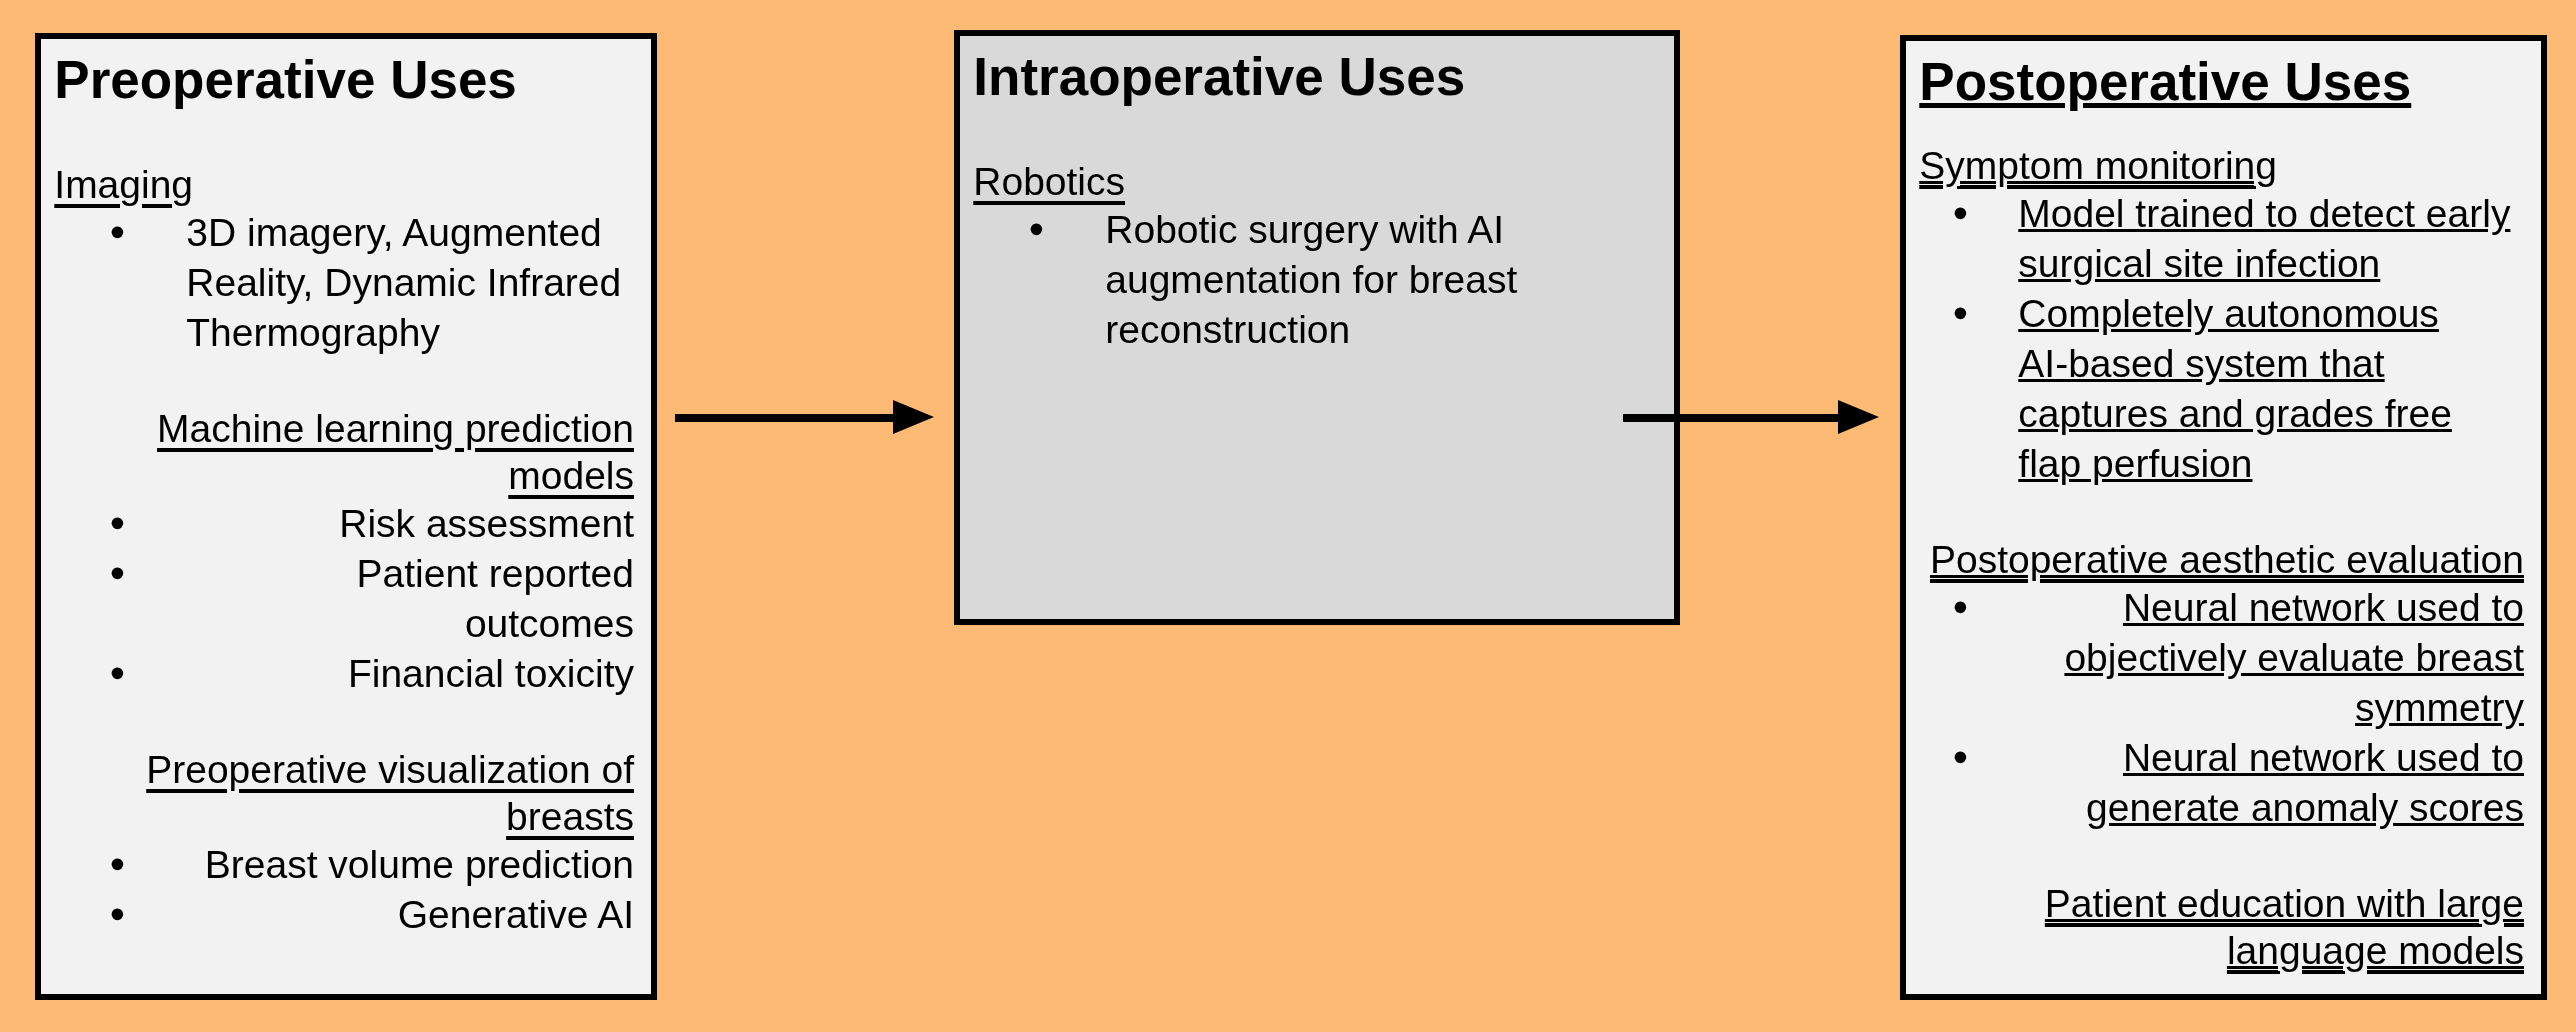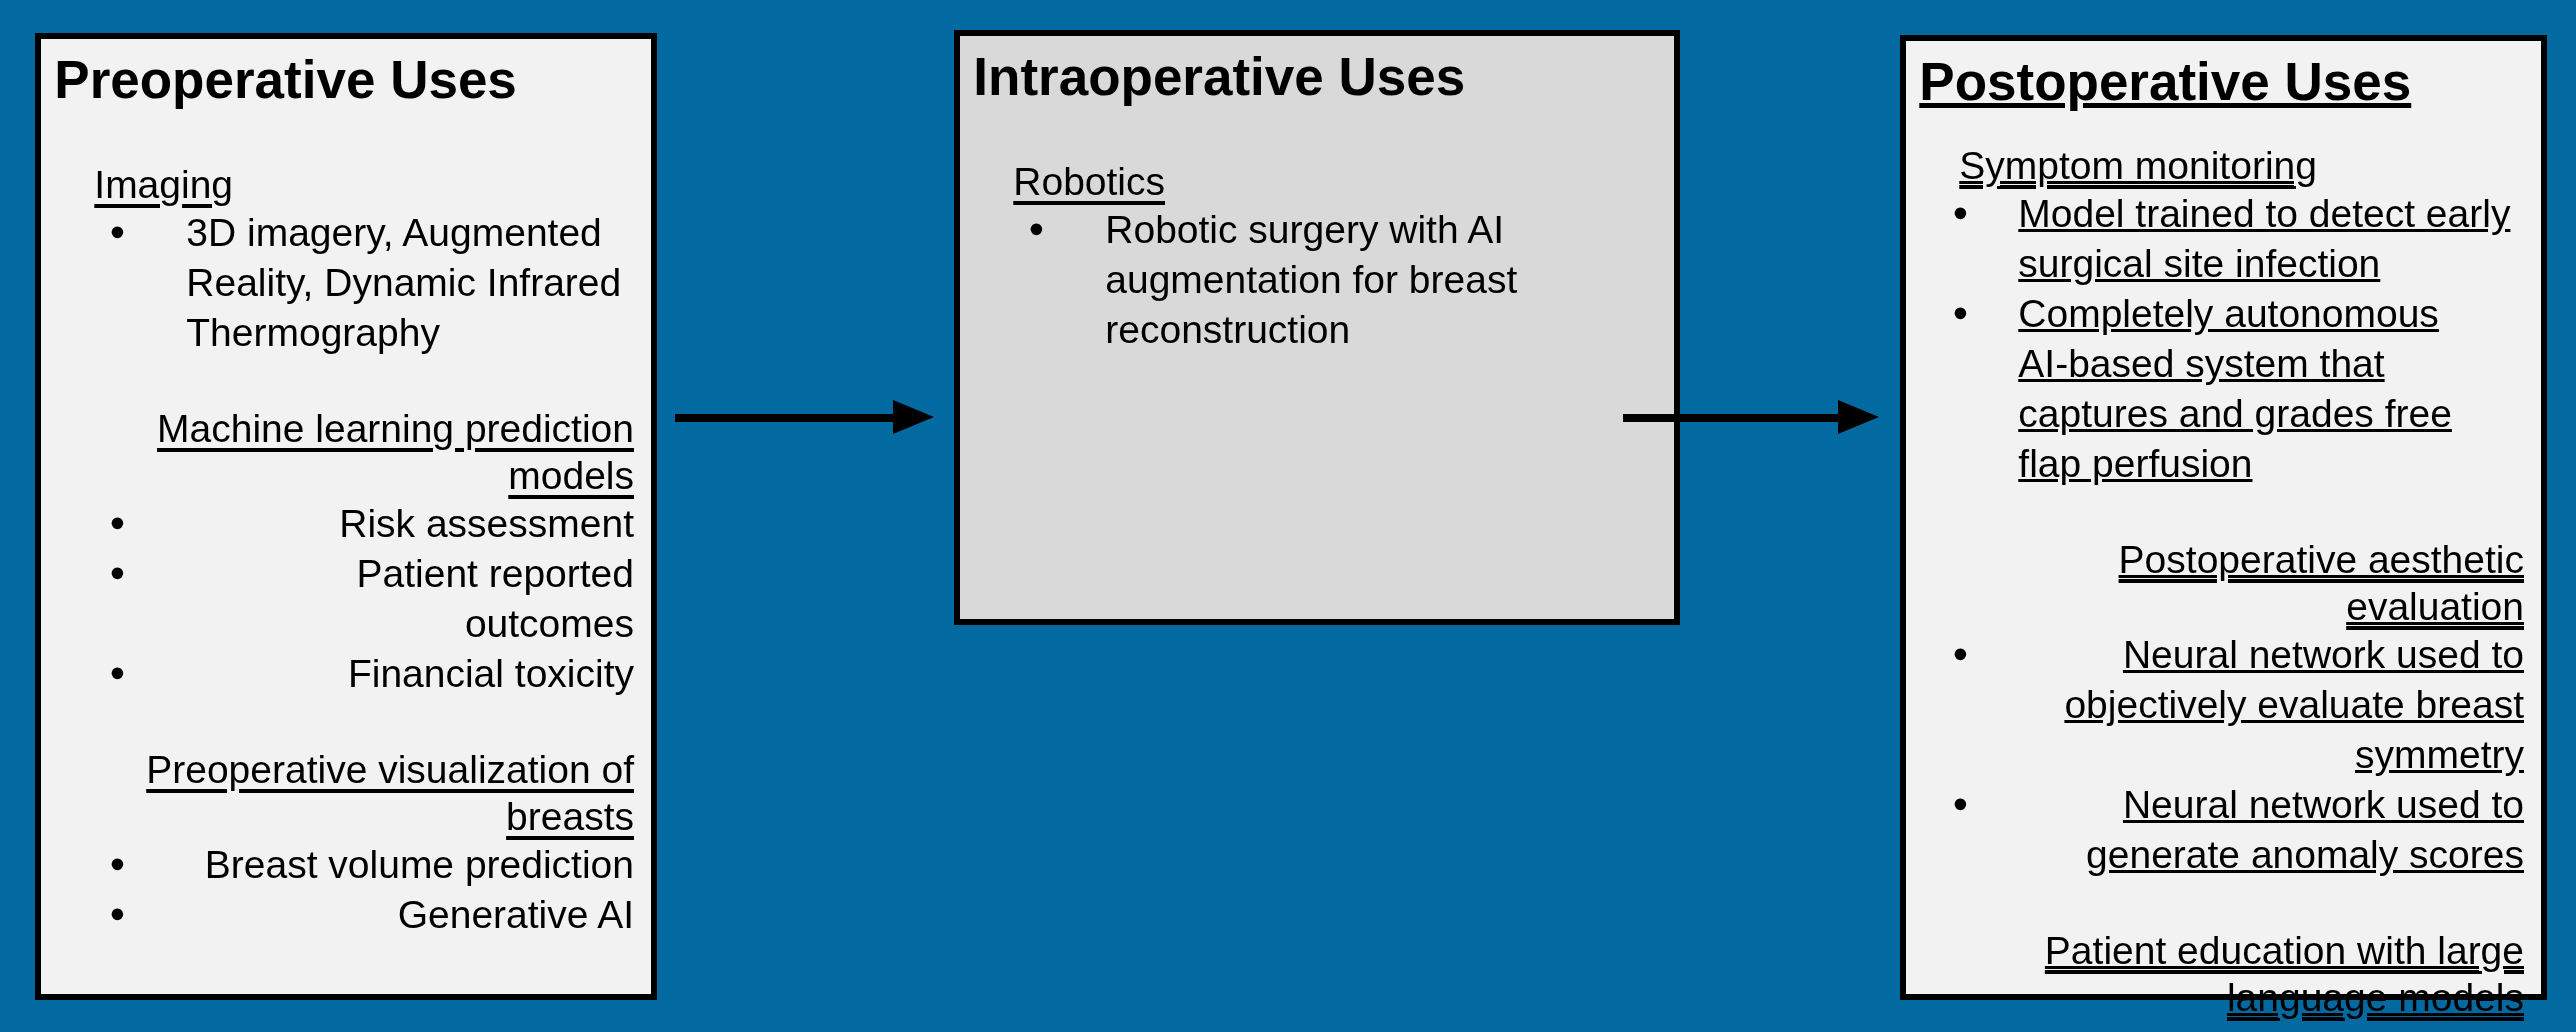--- a/index.html
+++ b/index.html
@@ -9,21 +9,21 @@
     width: 2576px;
     height: 1033px;
     overflow: hidden;
     font-family: "Liberation Sans", "DejaVu Sans", sans-serif;
     color: #000000;
   }
   .canvas {
     position: relative;
     width: 2576px;
     height: 1033px;
-    background: #0369a1;
+    background: #fdba74;
   }
   .box {
     position: absolute;
     border: 6px solid #000000;
     box-sizing: border-box;
   }
   .box.light { background: #f2f2f2; }
   .box.medium { background: #d9d9d9; }
 
   #box-pre   { left: 35px;   top: 33px; width: 622px; height: 967px; }
@@ -46,21 +46,20 @@
   .section { margin-top: 0; }
   .section + .section { margin-top: 47px; text-align: right; }
 
   .section-heading {
     font-size: 39px;
     line-height: 47px;
     text-decoration: underline;
     text-decoration-thickness: 3.6px;
     text-underline-offset: 6px;
     white-space: pre-line;
-    margin-left: 40px;
   }
 
   ul.bullets {
     list-style: none;
     margin: 0;
     padding: 0;
   }
   ul.bullets li {
     position: relative;
     font-size: 39px;

